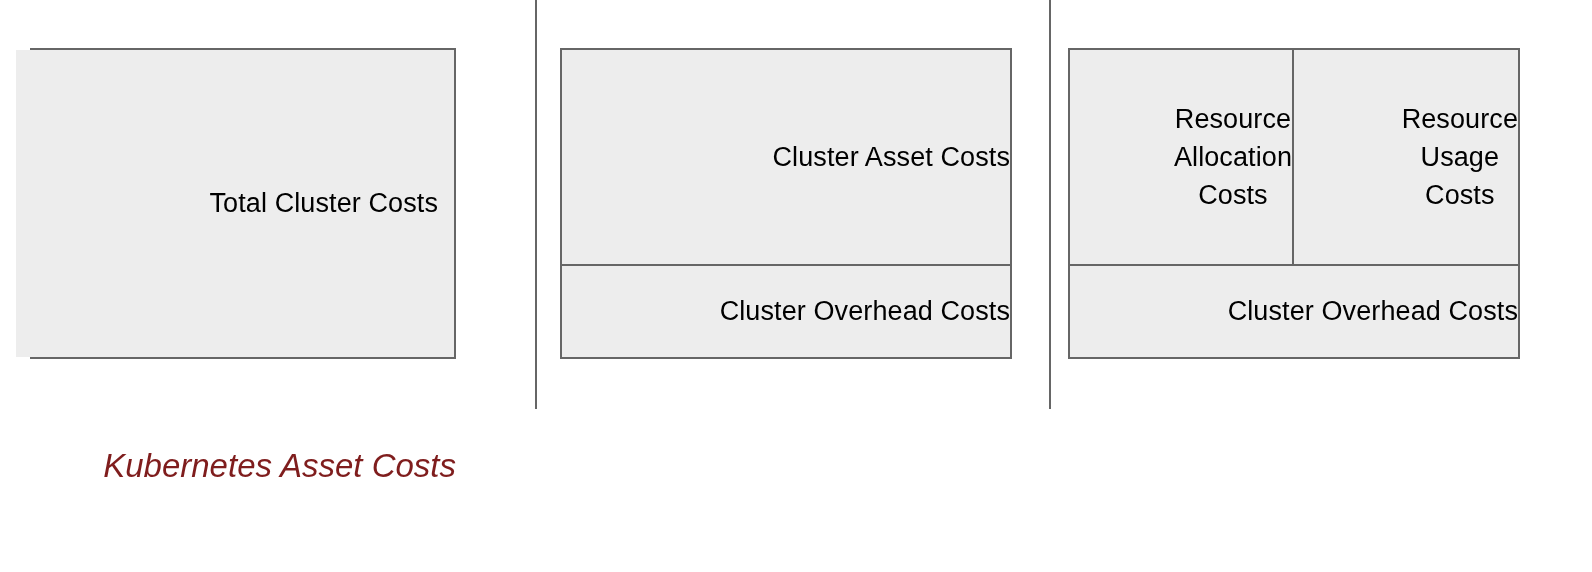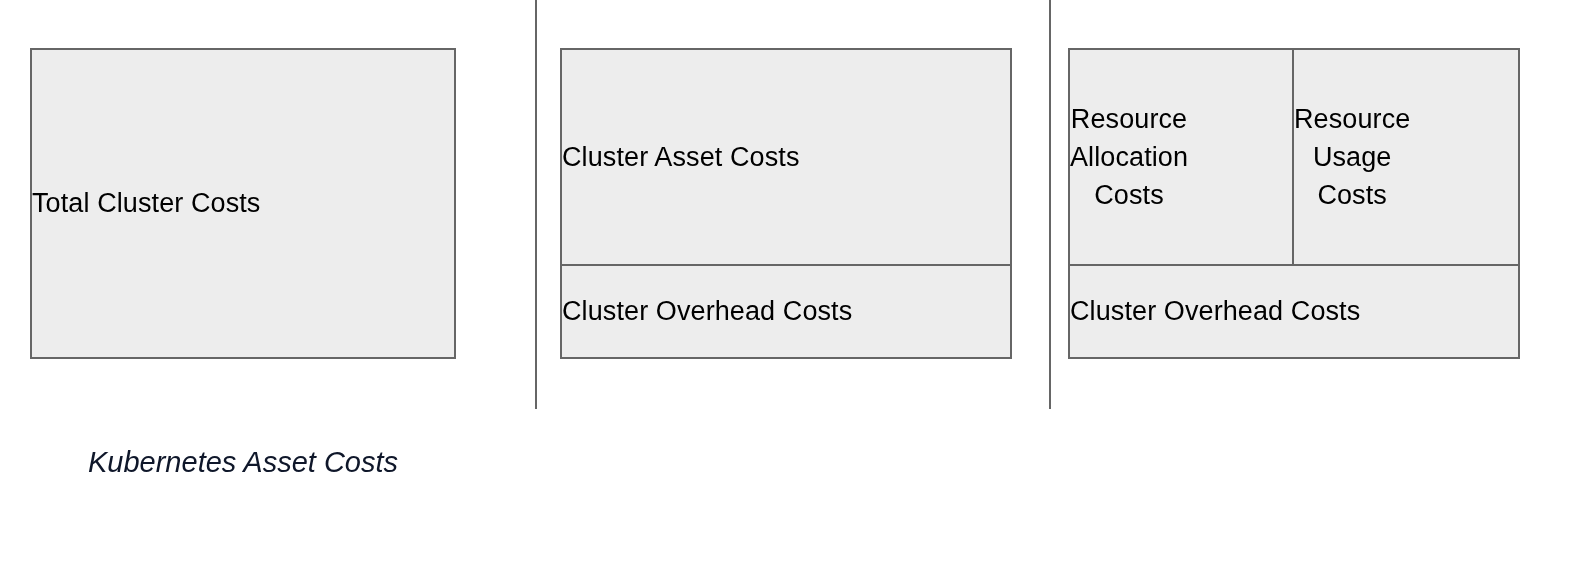--- a/index.html
+++ b/index.html
@@ -39,21 +39,21 @@
     border: 2px solid #666666;
     box-sizing: border-box;
   }
 
   .cell {
     position: absolute;
     background: #ededed;
     box-sizing: border-box;
     display: flex;
     align-items: center;
-    justify-content: flex-start;
+    justify-content: flex-end;
     text-align: center;
   }
 
   .cell-label {
     font-size: 27px;
     line-height: 1.42;
     color: #000000;
     letter-spacing: 0.1px;
     white-space: pre-line;
   }
@@ -71,21 +71,21 @@
   }
 
   
   .box-total {
     left: 30px;
     top: 48px;
     width: 426px;
     height: 311px;
   }
   .cell-total {
-    left: 32px;
+    left: 16px;
     top: 50px;
     width: 422px;
     height: 307px;
   }
 
   
   .box-p2 {
     left: 560px;
     top: 48px;
     width: 452px;
@@ -142,24 +142,24 @@
   .rule-p3-v {
     left: 1292px;
     top: 48px;
     height: 216px;
   }
 
   
   .caption {
     position: absolute;
     font-style: italic;
-    font-size: 29px;
+    font-size: 33px;
     line-height: 1.55;
-    text-align: center;
-    color: #0f172a;
+    text-align: right;
+    color: #7f1d1d;
     white-space: pre-line;
   }
   .caption-1 { left: 30px;   top: 440px; width: 426px; }
   .caption-2 { left: 560px;  top: 440px; width: 452px; }
   .caption-3 { left: 1068px; top: 440px; width: 452px; }
 </style>
 </head>
 <body>
 
 <div class="canvas">

